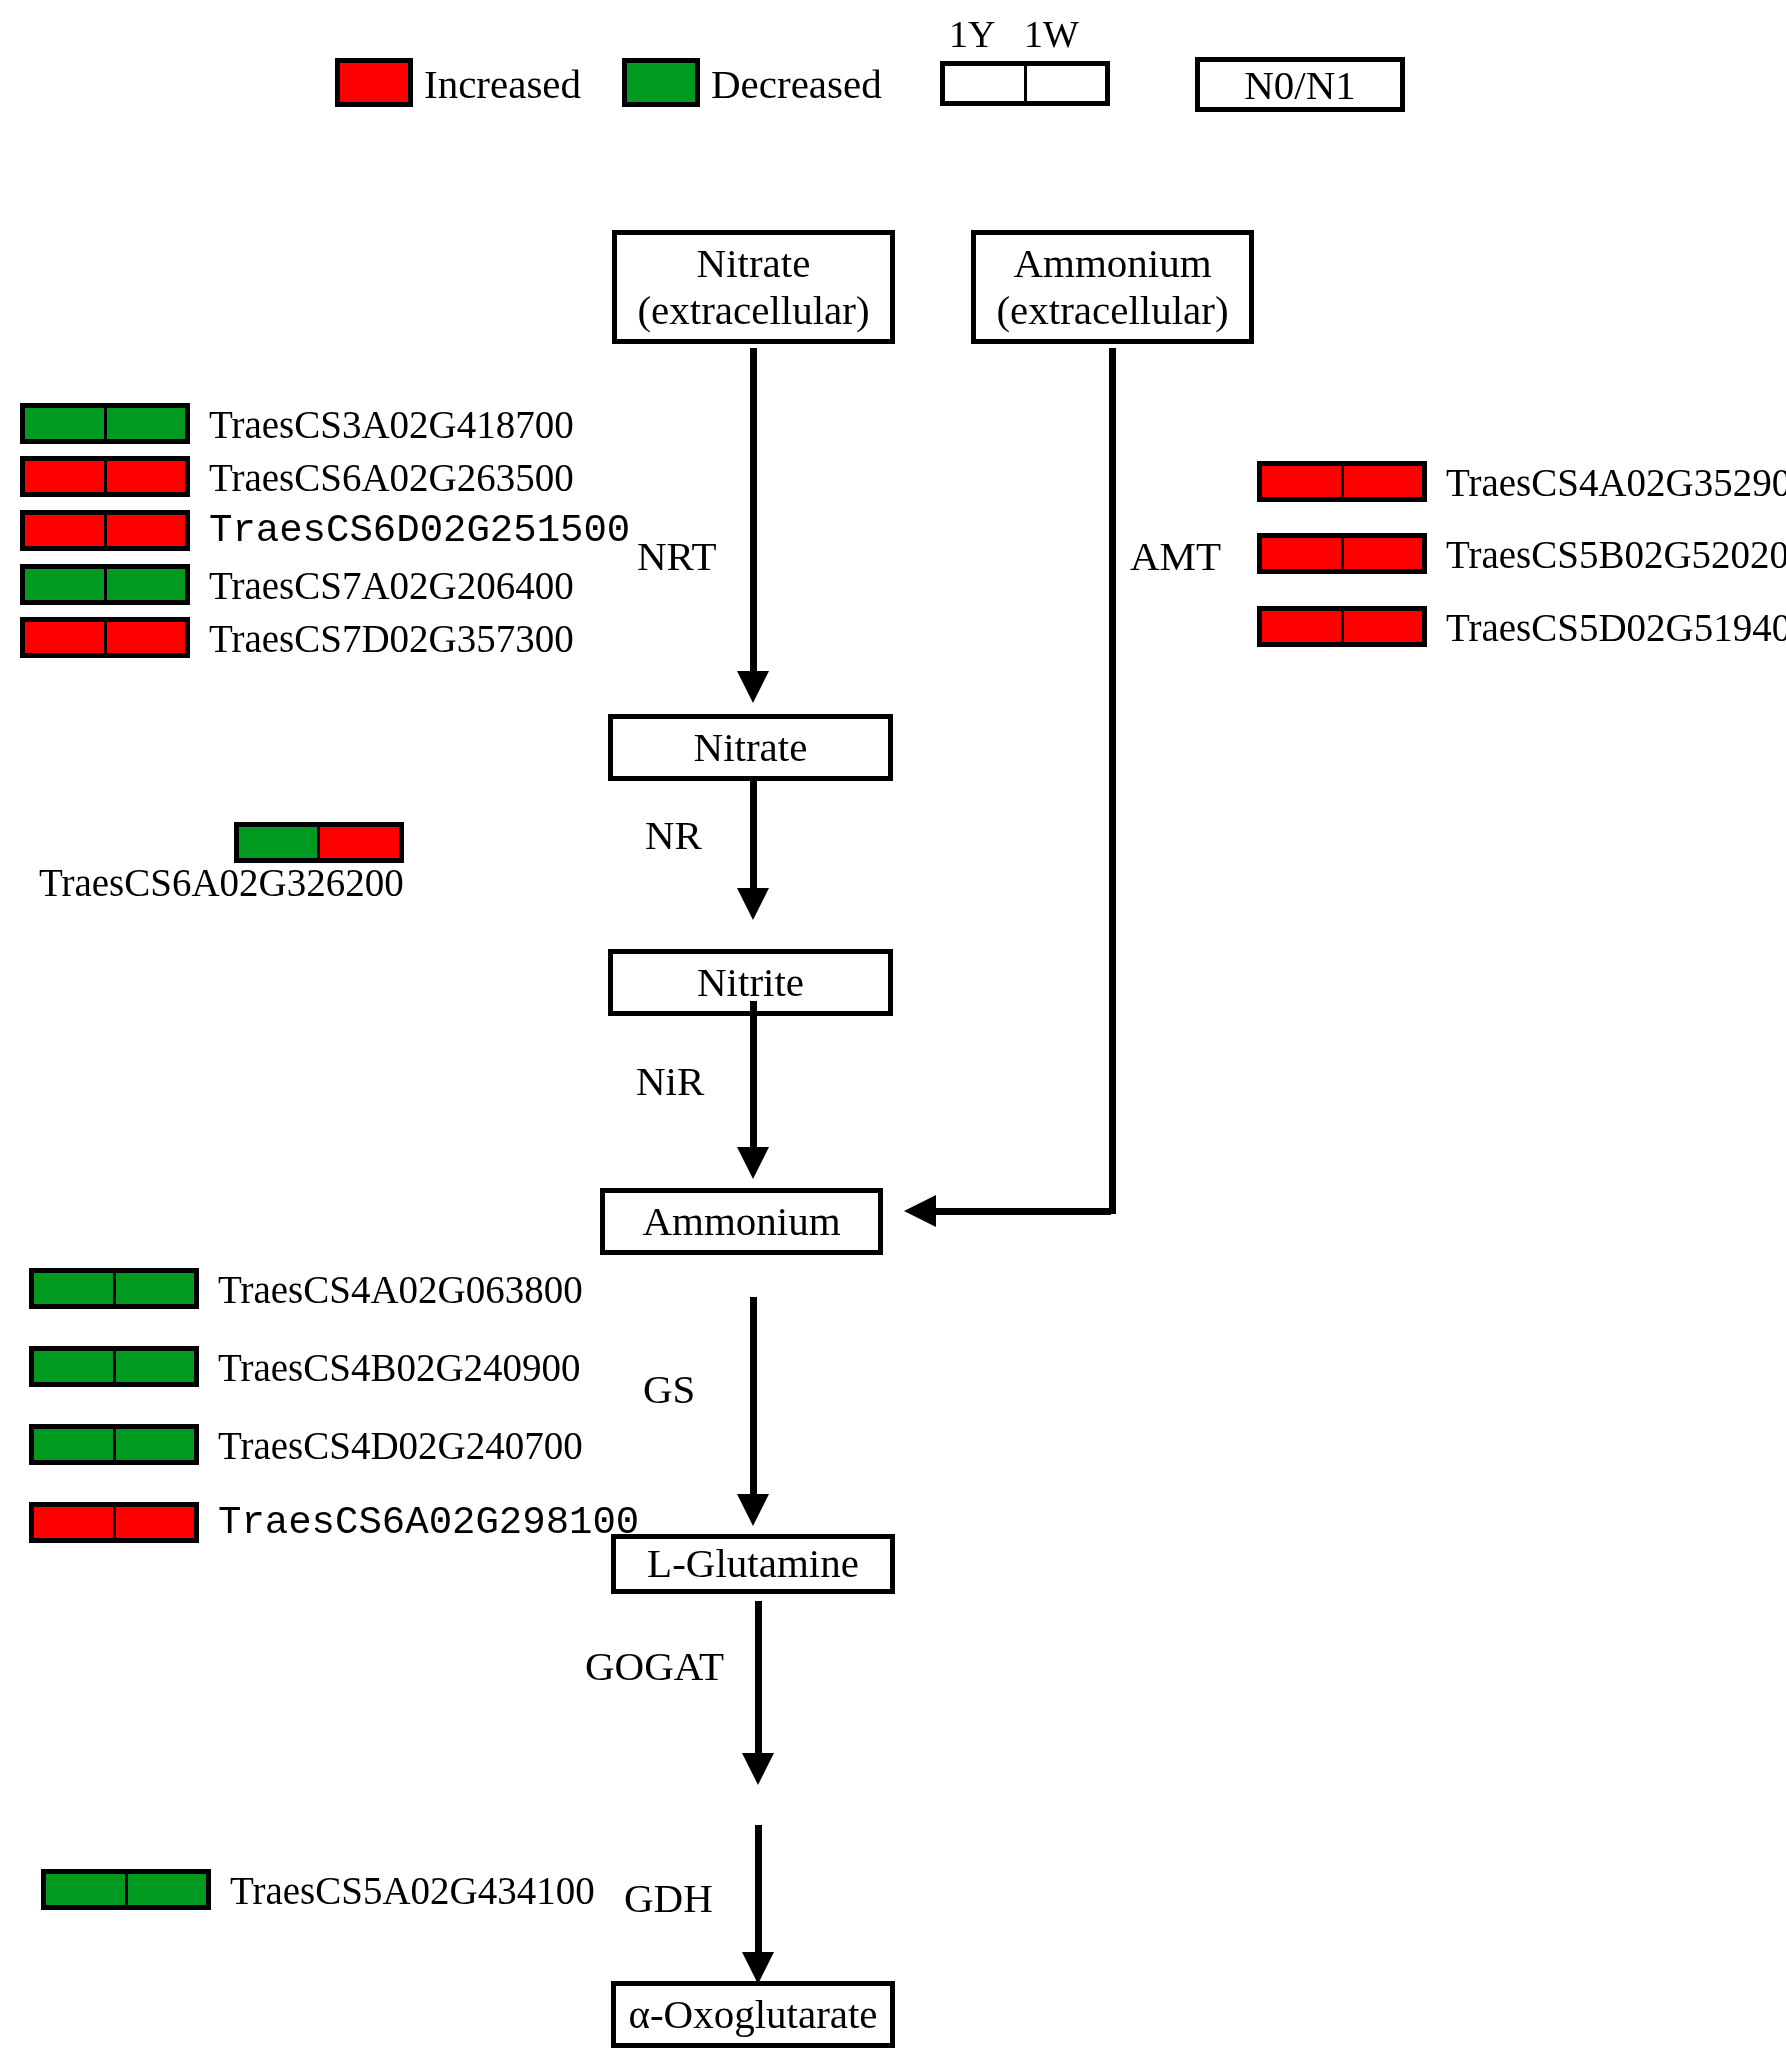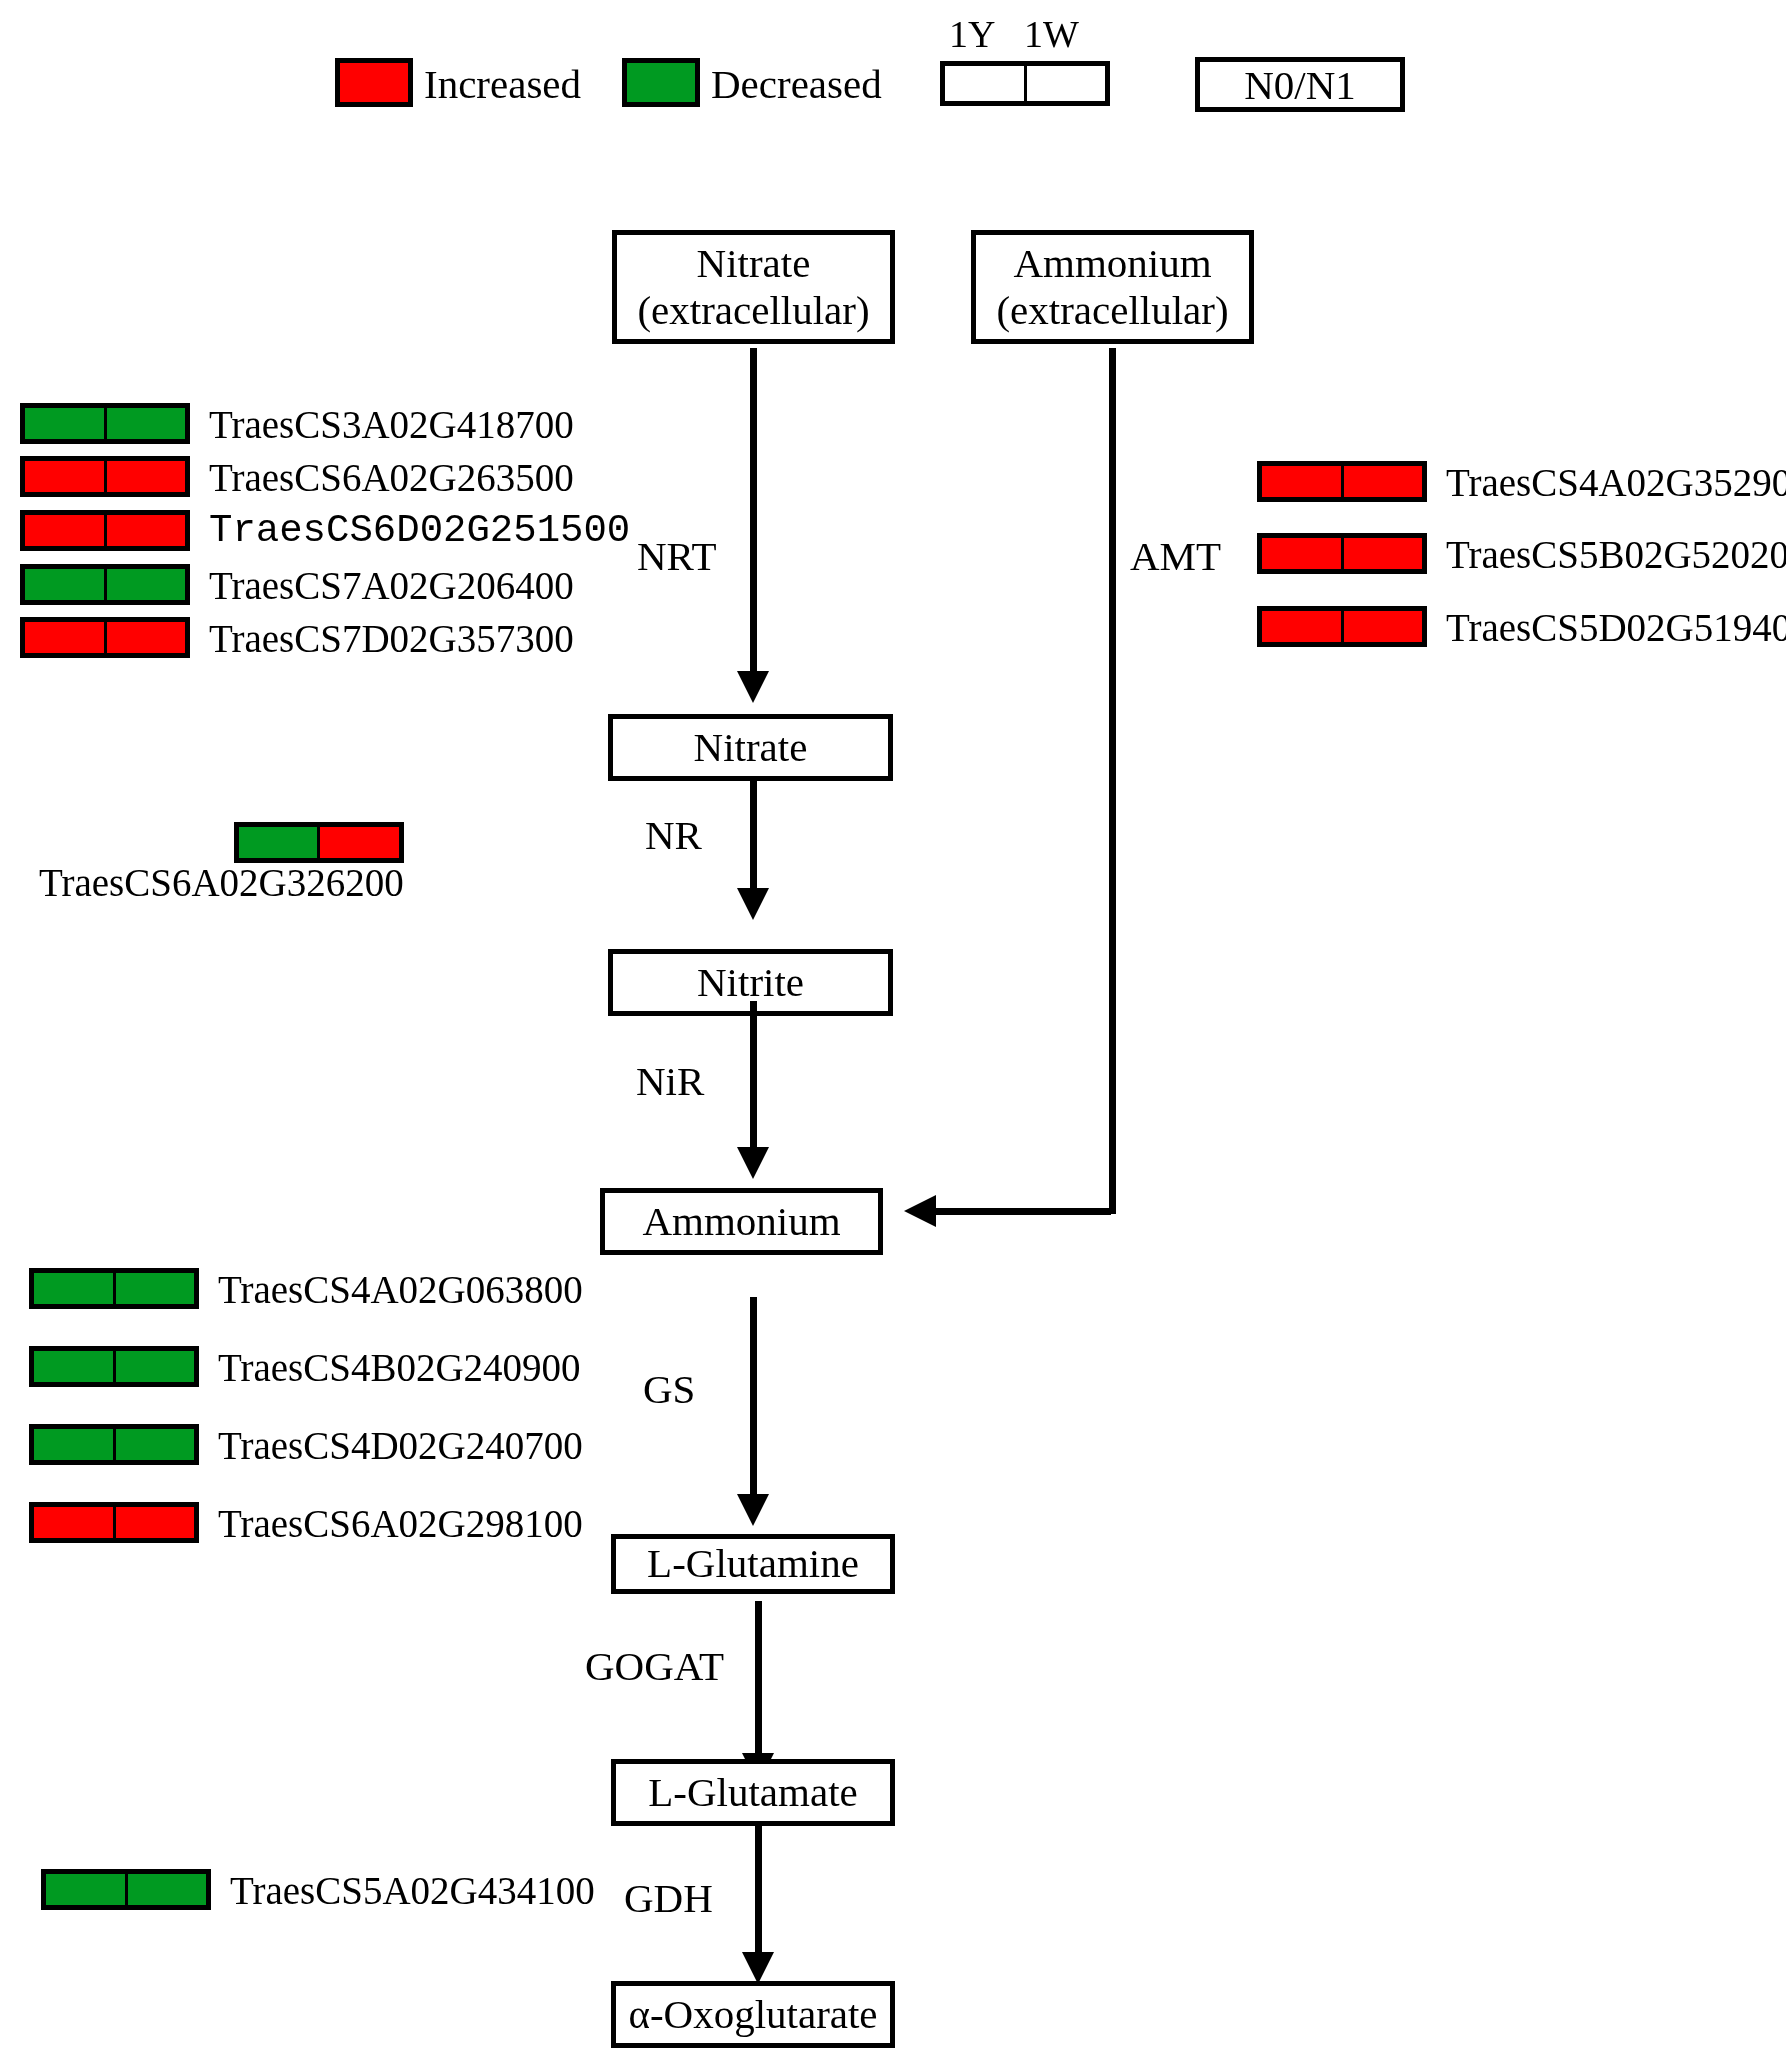--- a/index.html
+++ b/index.html
@@ -192,21 +192,20 @@
   <div class="vline" style="left:750px; top:1297px; height:203px;"></div>
   <div class="arrowhead-down" style="left:737px; top:1494px;"></div>
   <div class="enzyme" style="left:643px; top:1369px;">GS</div>
 
   <div class="node" style="left:611px; top:1534px; width:284px; height:60px;">L-Glutamine</div>
 
   <div class="vline" style="left:755px; top:1601px; height:158px;"></div>
   <div class="arrowhead-down" style="left:742px; top:1753px;"></div>
   <div class="enzyme" style="left:585px; top:1646px;">GOGAT</div>
 
-  <div class="node" style="left:611px; top:1759px; width:284px; height:67px;">L-Glutamate</div>
 
   <div class="vline" style="left:755px; top:1825px; height:132px;"></div>
   <div class="arrowhead-down" style="left:742px; top:1952px;"></div>
   <div class="enzyme" style="left:624px; top:1878px;">GDH</div>
 
   <div class="node" style="left:611px; top:1981px; width:284px; height:67px;">α-Oxoglutarate</div>
 
   <div id="gene-layer">
       <div class="gene-row" style="left: 20px; top: 403px;">
         <div class="gene-block">
@@ -285,21 +284,21 @@
         </div>
         <div class="gene-label">TraesCS4B02G240900</div>
       </div>
       <div class="gene-row" style="left: 29px; top: 1424px;">
         <div class="gene-block">
           <div class="half left" style="background: rgb(0, 154, 33);"></div>
           <div class="half" style="background: rgb(0, 154, 33);"></div>
         </div>
         <div class="gene-label">TraesCS4D02G240700</div>
       </div>
-      <div class="gene-row" style="left: 29px; top: 1502px;">
+      <div class="gene-row" style="left: 29px; top: 1502px; font-family: Liberation Mono, monospace;">
         <div class="gene-block">
           <div class="half left" style="background: rgb(255, 0, 0);"></div>
           <div class="half" style="background: rgb(255, 0, 0);"></div>
         </div>
         <div class="gene-label">TraesCS6A02G298100</div>
       </div>
       <div class="gene-row" style="left: 29px; top: 1869px; padding-left: 12px;">
         <div class="gene-block">
           <div class="half left" style="background: rgb(0, 154, 33);"></div>
           <div class="half" style="background: rgb(0, 154, 33);"></div>

